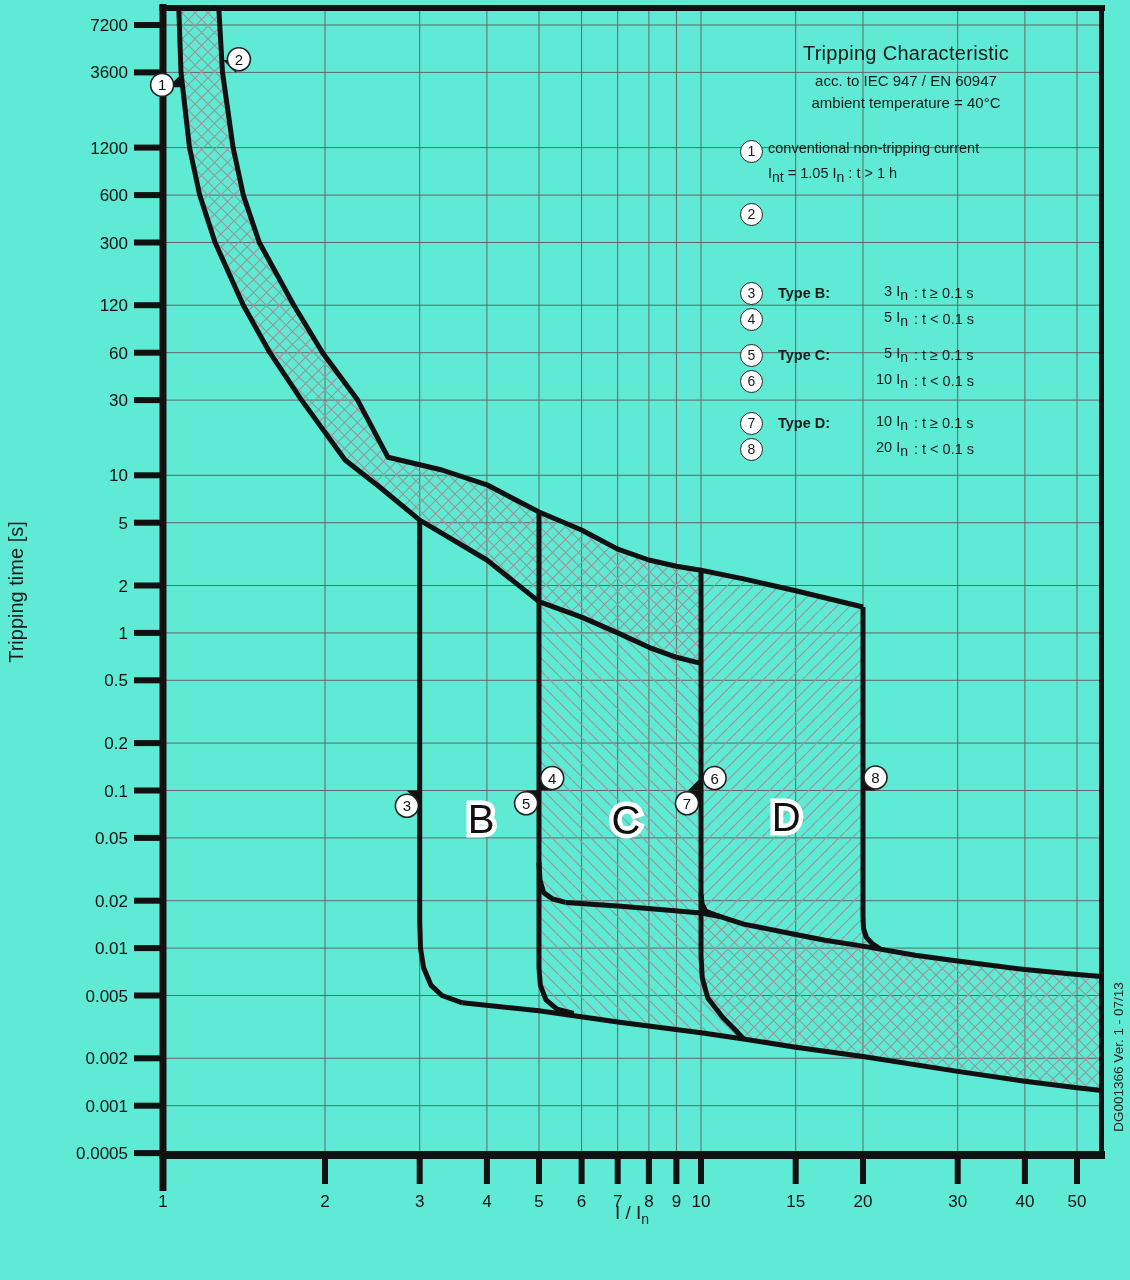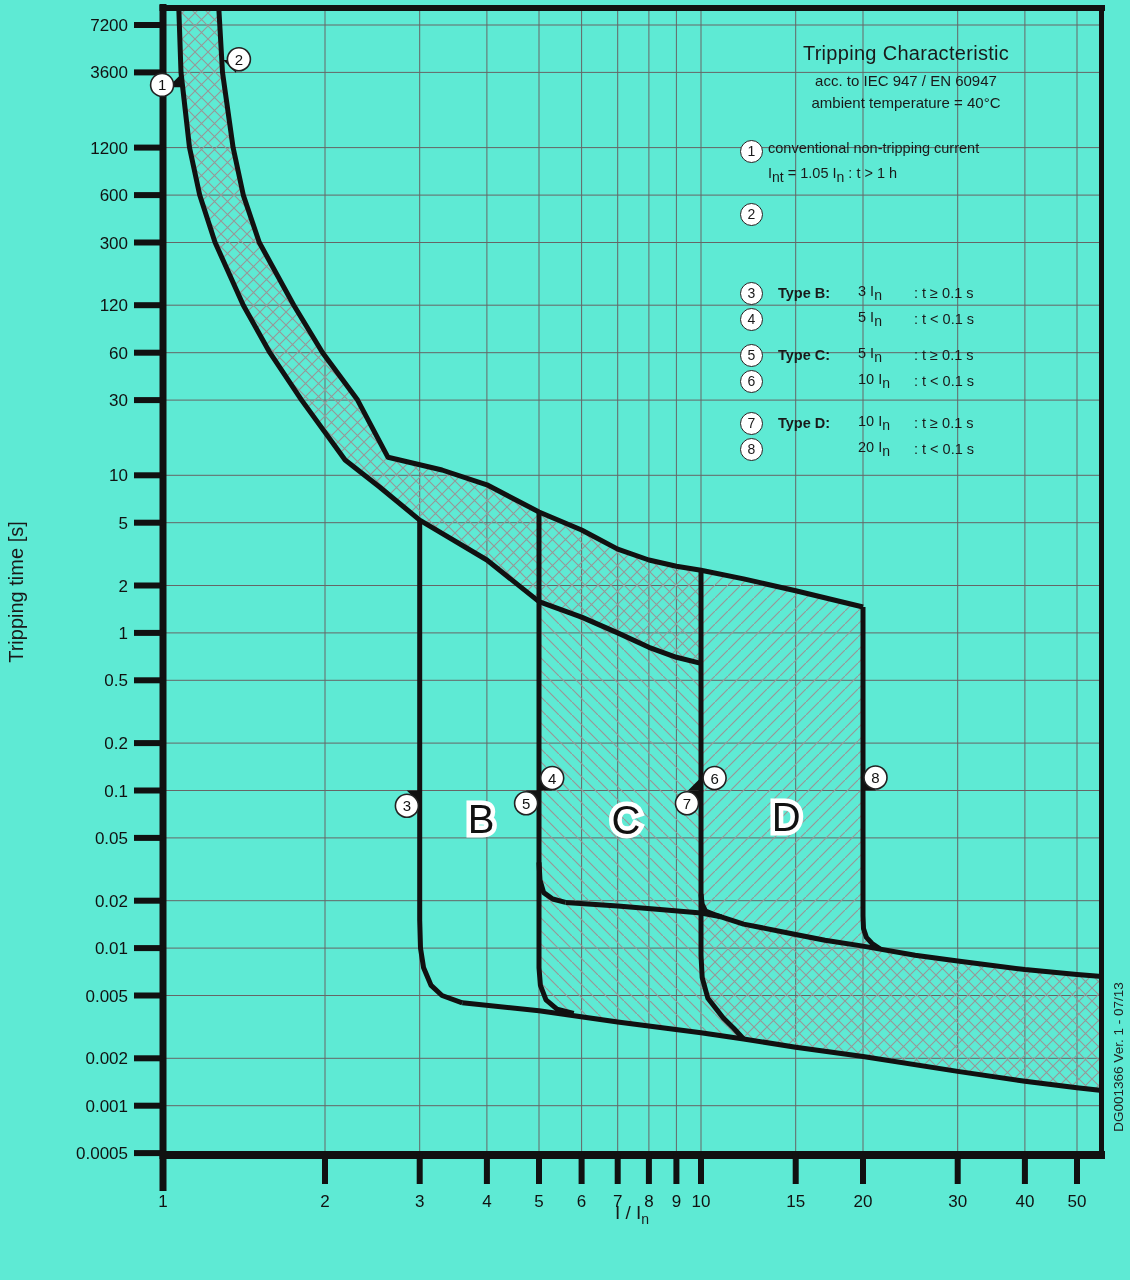--- a/index.html
+++ b/index.html
@@ -13,21 +13,21 @@
   .leg-item{position:absolute;display:flex;align-items:flex-start;}
   .circ{width:21px;height:21px;border:1.6px solid #222;border-radius:50%;background:#fff;
         font-size:14px;line-height:21px;text-align:center;flex:0 0 21px;}
   .leg-txt{margin-left:5px;font-size:14.5px;line-height:17px;}
   .leg-txt .frm{margin-top:8px;}
   sub{font-size:14px;}
   .tgroup{position:absolute;}
   .trow{display:flex;align-items:center;height:26px;}
   .trow .circ{margin-top:0;}
   .trow .tlabel{width:80px;margin-left:15px;font-size:14.5px;font-weight:bold;}
-  .trow .tcur{width:50px;text-align:left;font-size:14.5px;}
+  .trow .tcur{width:50px;text-align:right;font-size:14.5px;}
   .trow .tcond{margin-left:6px;font-size:14.5px;white-space:pre;}
   .ylab{position:absolute;left:16px;top:592px;transform:translate(-50%,-50%) rotate(-90deg);
         white-space:nowrap;font-size:20px;}
   .xlab{position:absolute;left:632px;top:1202px;transform:translateX(-50%);font-size:19px;}
   .sidetext{position:absolute;left:1118px;top:1057px;transform:translate(-50%,-50%) rotate(-90deg);
         white-space:nowrap;font-size:13.5px;color:#222;}
 </style>
 </head>
 <body>
 

